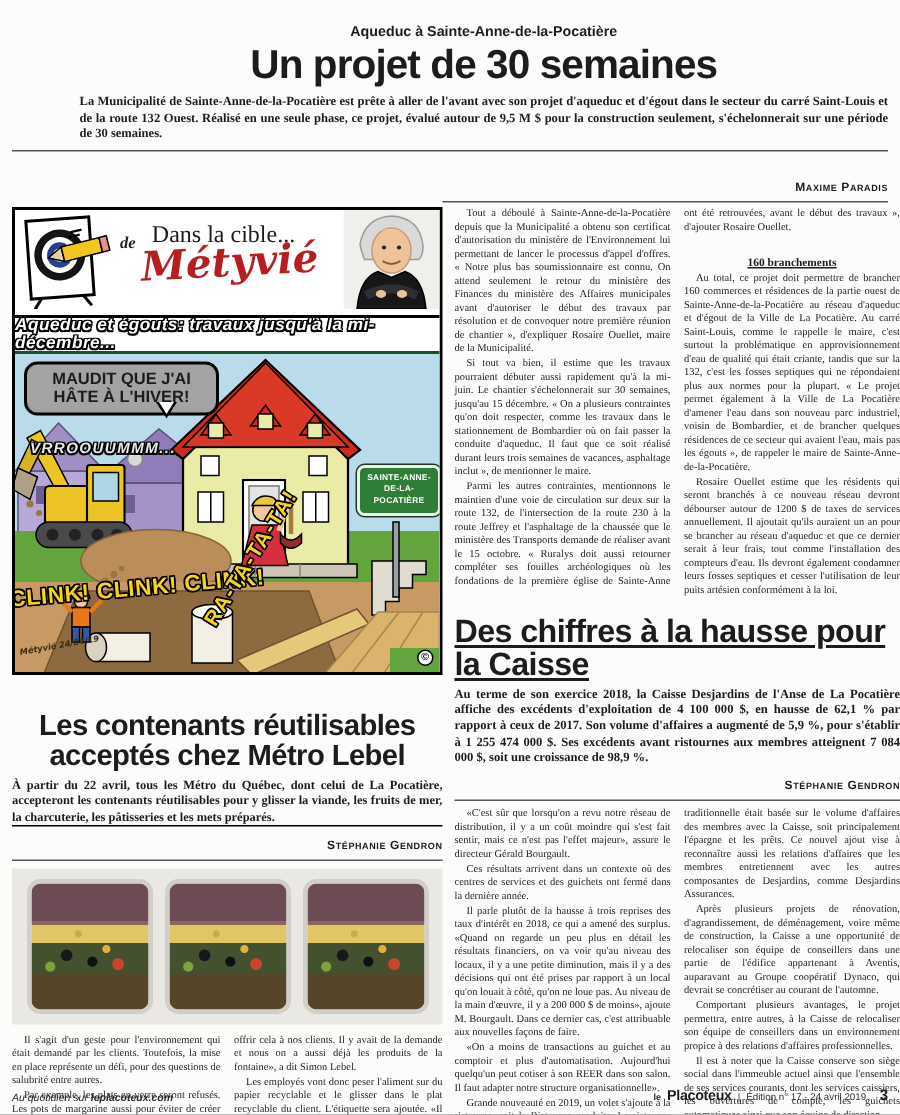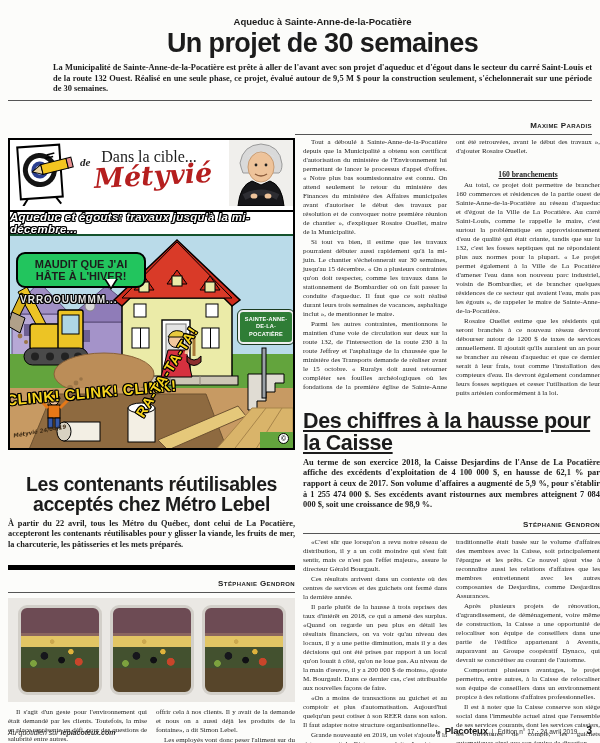--- a/index.html
+++ b/index.html
@@ -34,38 +34,38 @@
   .target-icon { position:absolute; left:2px; top:2px; }
   .comic-title { position:absolute; left:64px; top:8px; width:150px; text-align:center; }
   .comic-de { position:absolute; left:70px; top:16px; font:700 italic 11px "Liberation Serif", serif;text-align:center; }
   .comic-name { position:absolute; left:84px; top:22px; font:700 italic 27px/28px "DejaVu Serif", serif; color:#b51f1f; transform:rotate(-3deg); }
   .metyvie-photo { position:absolute; right:0; top:0; }
   .comic-caption { height:24px; border-bottom:2px solid #14532d; display:flex; align-items:center; justify-content:center; background:#fff;
     font:900 italic 11.5px "Liberation Sans", sans-serif; color:#fff; letter-spacing:.3px;
     text-shadow:1px 0 #000,-1px 0 #000,0 1px #000,0 -1px #000,1px 1px #000,-1px -1px #000,1px -1px #000,-1px 1px #000; }
   .comic-panel { position:relative; flex:1; overflow:hidden; background:#badbe9; }
   .comic-panel svg.scene { position:absolute; inset:0; }
-  .bubble { position:absolute; left:6px; top:16px; width:130px; background:#22c55e; border:2px solid #000; border-radius:9px; padding:4px 3px;
+  .bubble { position:absolute; left:6px; top:5px; width:130px; background:#a3a3a3; border:2px solid #000; border-radius:9px; padding:4px 3px;
     font:900 11px/12px "Liberation Sans", sans-serif; text-align:center; }
   .bubble::after { content:""; position:absolute; left:86px; bottom:-11px; border:7px solid transparent; border-top:11px solid #000; }
   .bubble::before { content:""; position:absolute; left:88px; bottom:-6px; border:5px solid transparent; border-top:8px solid #fff; z-index:1; }
   .sfx { position:absolute; font-family:"Liberation Sans", sans-serif; font-weight:900; white-space:nowrap;
     text-shadow:1px 0 #000,-1px 0 #000,0 1px #000,0 -1px #000,1px 1px #000,-1px -1px #000,1px -1px #000,-1px 1px #000; }
-  .sfx-engine { left:10px; top:58px; font-size:10px; color:#e8e8e8; letter-spacing:1px;text-align:center; }
+  .sfx-engine { left:10px; top:58px; font-size:10px; font-style:italic; color:#e8e8e8; letter-spacing:1px;text-align:center; }
   .sfx-clink { left:-4px; top:148px; font-size:15px; color:#f6d41e; transform:rotate(-5deg); letter-spacing:.5px; }
   .sfx-ratata { left:136px; top:168px; font-size:14px; color:#f6d41e; transform:rotate(-58deg); transform-origin:left bottom; letter-spacing:1px; }
   .road-sign { position:absolute; left:228px; top:74px; width:56px; background:#2f7d36; border:2px solid #efefef; outline:1.5px solid #1c3a1f;
     border-radius:5px; padding:4px 1px; color:#fff; font:700 5.6px/7.5px "Liberation Sans", sans-serif; text-align:center; letter-spacing:.2px; }
   .comic-sig { position:absolute; left:3px; bottom:14px; font:700 italic 5.5px "DejaVu Sans", sans-serif; color:#3c2a15; transform:rotate(-10deg); }
   .comic-copy { position:absolute; right:4px; bottom:4px; width:11px; height:11px; border-radius:50%; background:#fff; border:1px solid #000;
     font:700 7px/10px "Liberation Sans", sans-serif; text-align:center; color:#000; }
   
   .a3 { margin-top:24px; }
   .headline-3 { font:700 19.5px/20px "Liberation Sans", sans-serif; letter-spacing:-0.4px; text-align:center; }
-  .lede-3 { margin-top:5px; font:700 8.3px/10.4px "Liberation Serif", serif; text-align:justify; border-bottom:5px solid #000000; padding-bottom:15px; }
+  .lede-3 { margin-top:5px; font:700 8.3px/10.4px "Liberation Serif", serif; text-align:justify; border-bottom:1px solid #000000; padding-bottom:0; }
   .byline-row-3 { text-align:right; border-bottom:1px solid #555; padding:2px 0; }
   .photo { margin-top:5px; height:104px; background:#eae8e4; display:flex; align-items:center; justify-content:center; gap:8px; }
   .tub { width:84px; height:90px; border-radius:9px; border:3px solid #d2cfc9; overflow:hidden; position:relative;
     background:linear-gradient(180deg,#6d4b54 0 30%, #8a665f 30% 33%, #e2c564 33% 47%, #43512f 47% 72%, #57452a 72% 100%); }
   .tub::after { content:""; position:absolute; inset:0;
     background-image:
       radial-gradient(circle at 30% 57%, #17171c 3.5px, transparent 4.2px),
       radial-gradient(circle at 52% 62%, #101014 3px, transparent 3.7px),
       radial-gradient(circle at 74% 64%, #c8452a 3.6px, transparent 4.3px),
       radial-gradient(circle at 16% 66%, #7da23e 3px, transparent 3.7px),

